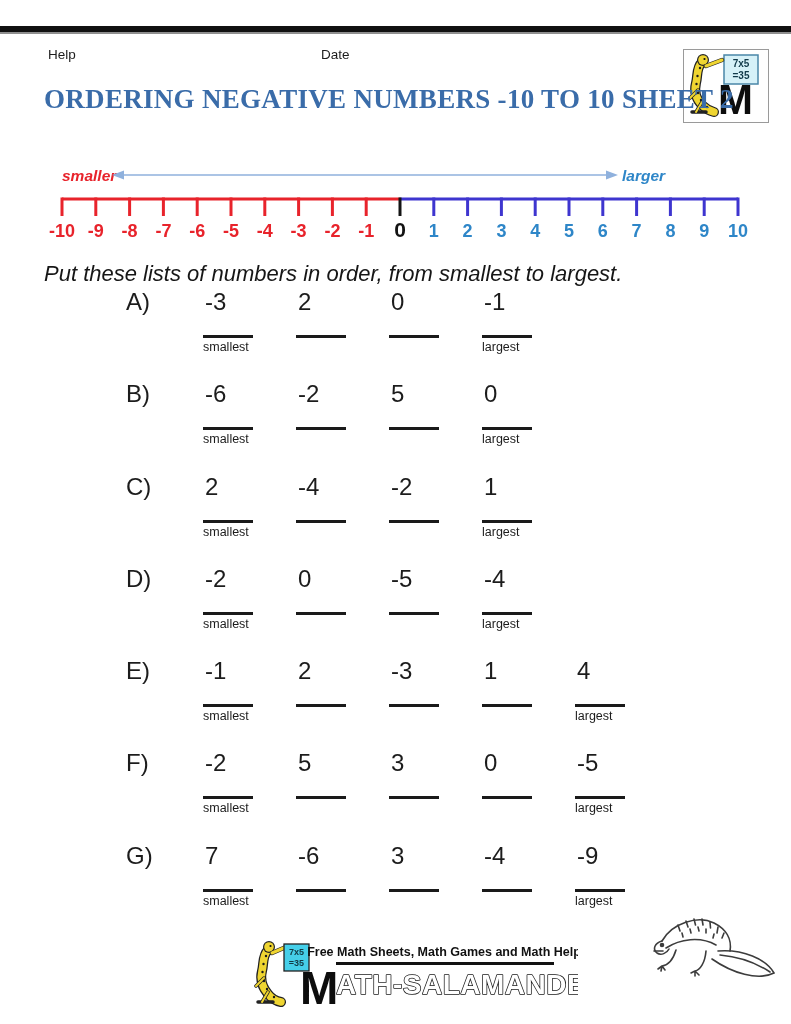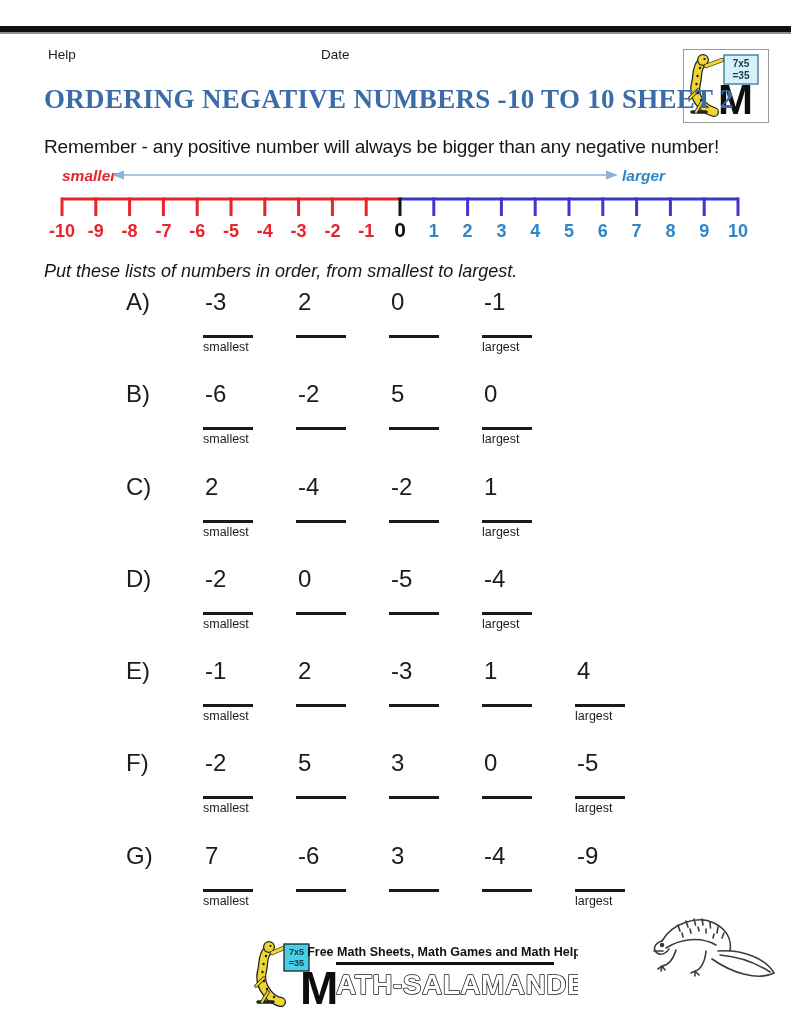--- a/index.html
+++ b/index.html
@@ -5,21 +5,21 @@
   html,body{margin:0;padding:0;background:#ffffff;}
   .page{position:relative;width:791px;height:1024px;background:#ffffff;
         font-family:"Liberation Sans",sans-serif;overflow:hidden;}
   .topbar{position:absolute;left:0;top:26px;width:791px;height:6px;background:#111;
           border-bottom:2px solid #8f8f8f;}
   .hdr-label{position:absolute;font-size:13.5px;color:#1c1c1c;}
   .title{position:absolute;left:44px;top:84px;font-family:"Liberation Serif",serif;
          font-size:27px;font-weight:600;letter-spacing:.3px;white-space:nowrap;}
   .reminder{position:absolute;left:44px;top:136px;font-size:19px;color:#161616;
             letter-spacing:-.2px;white-space:nowrap;}
-  .instruction{position:absolute;left:44px;top:261px;font-size:18px;font-style:italic;
+  .instruction{position:absolute;left:44px;top:261px;font-size:22px;font-style:italic;
                color:#161616;white-space:nowrap;}
   .nl-svg{position:absolute;left:0;top:163px;}
   .pletter,.pnum{position:absolute;font-size:24px;color:#1c1c1c;white-space:nowrap;}
   .blank{position:absolute;width:50px;height:0;border-top:3px solid #1a1a1a;}
   .blank-label{position:absolute;font-size:12.5px;color:#1c1c1c;}
   .badge{position:absolute;left:683px;top:49px;width:84px;height:72px;
          border:1px solid #9a9a9a;background:#fff;}
   .footer-svg{position:absolute;left:248px;top:934px;}
   .lizard-svg{position:absolute;left:648px;top:903px;}
 </style>
@@ -57,21 +57,20 @@
             <circle cx="14" cy="43" r="1.2"></circle>
           <circle cx="17" cy="50" r="1.2"></circle>
             <circle cx="23" cy="57" r="1.2"></circle>
         </g>
       </g>
     </svg>
   </div>
 
   <div class="title" style="color: rgb(58, 108, 169);">ORDERING NEGATIVE NUMBERS -10 TO 10 SHEET 2</div>
 
-  <div class="reminder">Remember - any positive number will always be bigger than any negative number!</div>
 
   <svg class="nl-svg" id="nl-svg" width="791" height="90" viewBox="0 0 791 90">
     <text id="smaller-label" x="62" y="18" font-size="15.5" font-style="italic" font-weight="600" fill="#e8232b">smaller</text>
     <line id="arrow-line" x1="122" y1="12" x2="608" y2="12" stroke-width="1.6" stroke="#8fb1dd"></line>
     <polygon id="arrow-head-left" points="112,12 124,7.5 124,16.5" fill="#8fb1dd"></polygon>
     <polygon id="arrow-head-right" points="618,12 606,7.5 606,16.5" fill="#8fb1dd"></polygon>
     <text id="larger-label" x="622" y="18" font-size="15.5" font-style="italic" font-weight="600" fill="#2e86c8">larger</text>
 
   <line x1="62" y1="36" x2="400" y2="36" stroke="#e8232b" stroke-width="3"></line>
       <line x1="400" y1="36" x2="738" y2="36" stroke="#3e35cf" stroke-width="3"></line>

